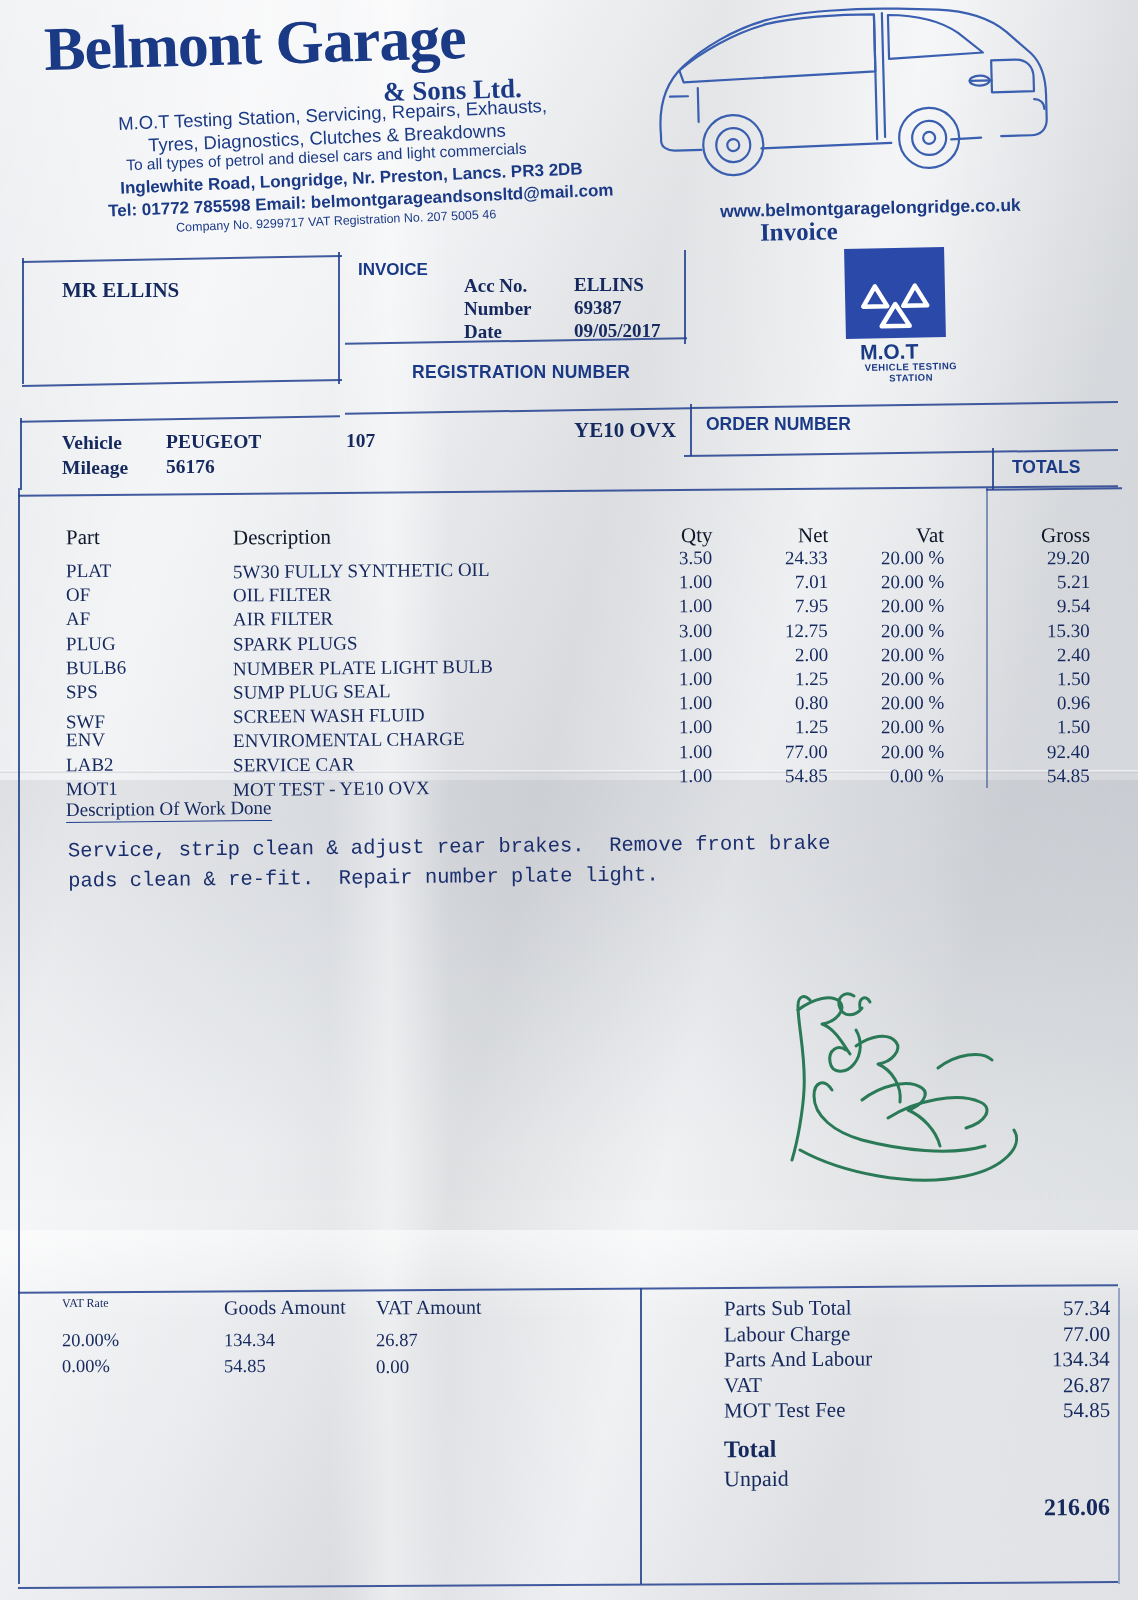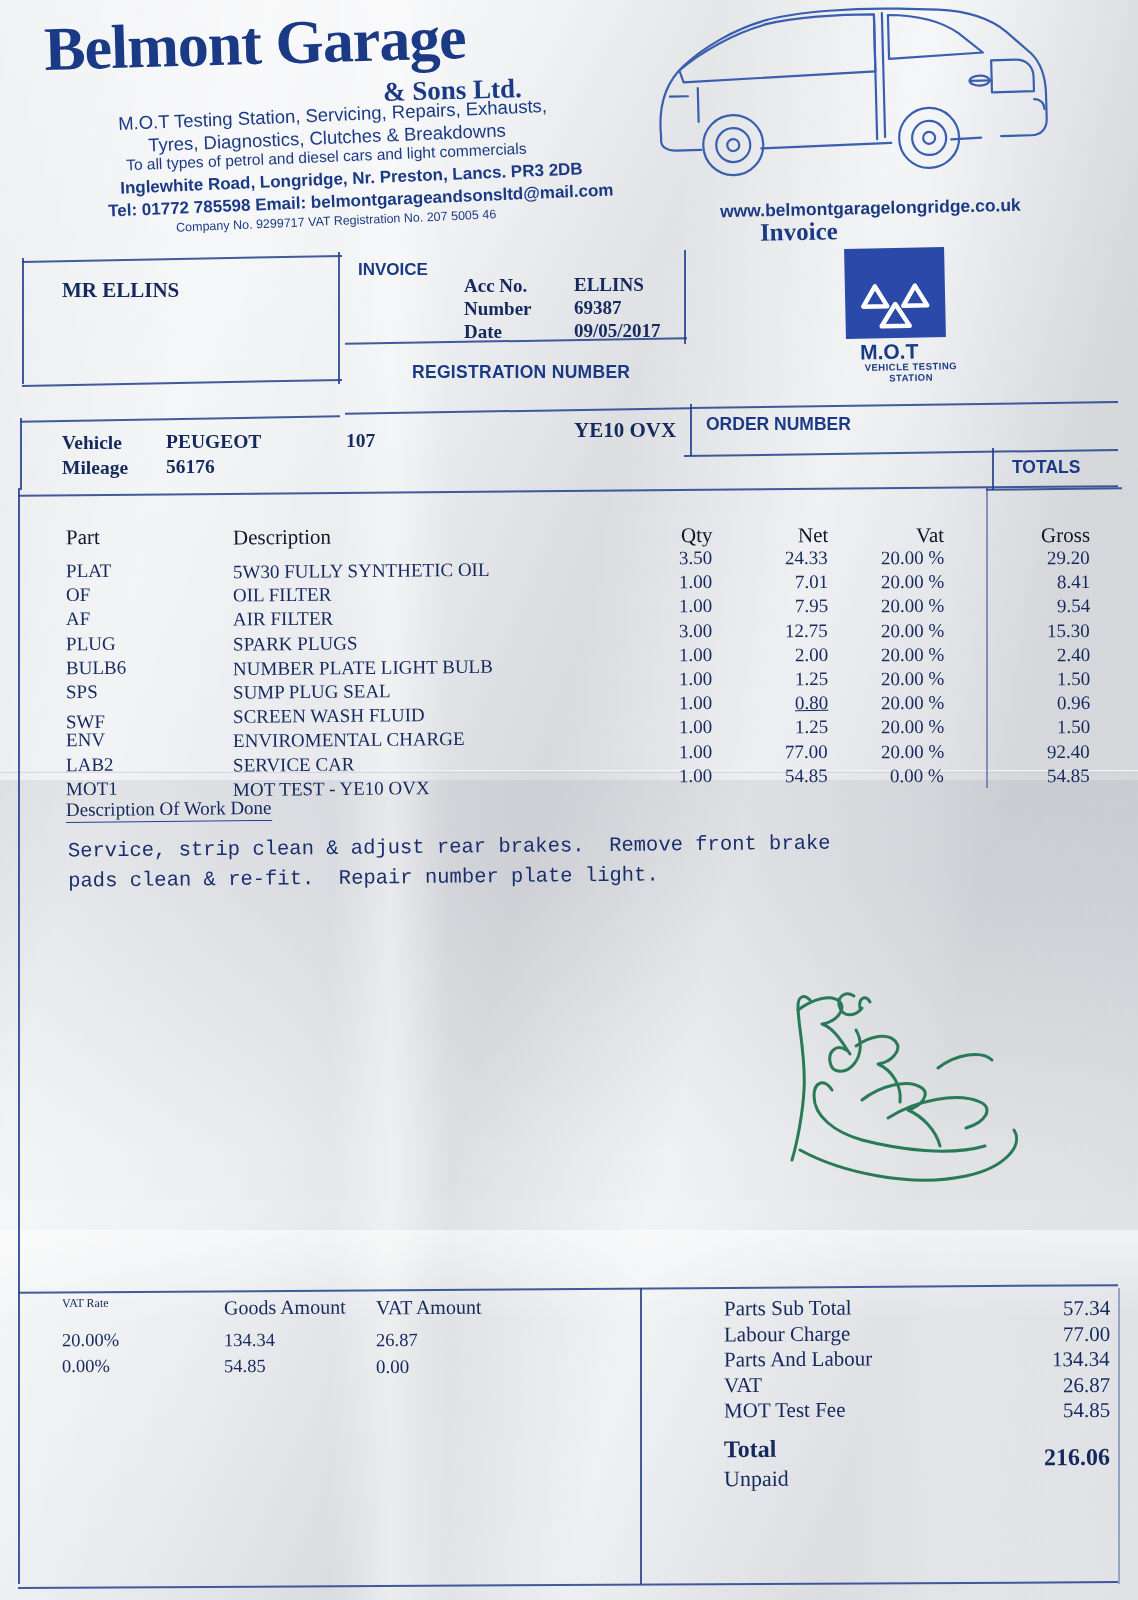--- a/index.html
+++ b/index.html
@@ -305,21 +305,21 @@
         <div class="row-txt" style="position: absolute; top: 560px; transform: rotate(-0.55deg); left: 233px;">5W30 FULLY SYNTHETIC OIL</div>
         <div class="row-txt" style="position: absolute; top: 547px; transform: rotate(-0.55deg); right: 426px; text-align: right;">3.50</div>
         <div class="row-txt" style="position: absolute; top: 547px; transform: rotate(-0.55deg); right: 310px; text-align: right;">24.33</div>
         <div class="row-txt" style="position: absolute; top: 547px; transform: rotate(-0.55deg); right: 194px; text-align: right;">20.00 %</div>
         <div class="row-txt" style="position: absolute; top: 547px; transform: rotate(-0.55deg); right: 48px; text-align: right;">29.20</div>
         <div class="row-txt" style="position: absolute; top: 584.2px; transform: rotate(-0.55deg); left: 66px;">OF</div>
         <div class="row-txt" style="position: absolute; top: 584.2px; transform: rotate(-0.55deg); left: 233px;">OIL FILTER</div>
         <div class="row-txt" style="position: absolute; top: 571.2px; transform: rotate(-0.55deg); right: 426px; text-align: right;">1.00</div>
         <div class="row-txt" style="position: absolute; top: 571.2px; transform: rotate(-0.55deg); right: 310px; text-align: right;">7.01</div>
         <div class="row-txt" style="position: absolute; top: 571.2px; transform: rotate(-0.55deg); right: 194px; text-align: right;">20.00 %</div>
-        <div class="row-txt" style="position: absolute; top: 571.2px; transform: rotate(-0.55deg); right: 48px; text-align: right;">8.41</div>
+        <div class="row-txt" style="position: absolute; top: 571.2px; transform: rotate(-0.55deg); right: 48px; text-align: right;">5.21</div>
         <div class="row-txt" style="position: absolute; top: 608.4px; transform: rotate(-0.55deg); left: 66px;">AF</div>
         <div class="row-txt" style="position: absolute; top: 608.4px; transform: rotate(-0.55deg); left: 233px;">AIR FILTER</div>
         <div class="row-txt" style="position: absolute; top: 595.4px; transform: rotate(-0.55deg); right: 426px; text-align: right;">1.00</div>
         <div class="row-txt" style="position: absolute; top: 595.4px; transform: rotate(-0.55deg); right: 310px; text-align: right;">7.95</div>
         <div class="row-txt" style="position: absolute; top: 595.4px; transform: rotate(-0.55deg); right: 194px; text-align: right;">20.00 %</div>
         <div class="row-txt" style="position: absolute; top: 595.4px; transform: rotate(-0.55deg); right: 48px; text-align: right;">9.54</div>
         <div class="row-txt" style="position: absolute; top: 632.6px; transform: rotate(-0.55deg); left: 66px;">PLUG</div>
         <div class="row-txt" style="position: absolute; top: 632.6px; transform: rotate(-0.55deg); left: 233px;">SPARK PLUGS</div>
         <div class="row-txt" style="position: absolute; top: 619.6px; transform: rotate(-0.55deg); right: 426px; text-align: right;">3.00</div>
         <div class="row-txt" style="position: absolute; top: 619.6px; transform: rotate(-0.55deg); right: 310px; text-align: right;">12.75</div>
@@ -333,21 +333,21 @@
         <div class="row-txt" style="position: absolute; top: 643.8px; transform: rotate(-0.55deg); right: 48px; text-align: right;">2.40</div>
         <div class="row-txt" style="position: absolute; top: 681px; transform: rotate(-0.55deg); left: 66px;">SPS</div>
         <div class="row-txt" style="position: absolute; top: 681px; transform: rotate(-0.55deg); left: 233px;">SUMP PLUG SEAL</div>
         <div class="row-txt" style="position: absolute; top: 668px; transform: rotate(-0.55deg); right: 426px; text-align: right;">1.00</div>
         <div class="row-txt" style="position: absolute; top: 668px; transform: rotate(-0.55deg); right: 310px; text-align: right;">1.25</div>
         <div class="row-txt" style="position: absolute; top: 668px; transform: rotate(-0.55deg); right: 194px; text-align: right;">20.00 %</div>
         <div class="row-txt" style="position: absolute; top: 668px; transform: rotate(-0.55deg); right: 48px; text-align: right;">1.50</div>
         <div class="row-txt" style="position: absolute; top: 711px; transform: rotate(-0.55deg); left: 66px;">SWF</div>
         <div class="row-txt" style="position: absolute; top: 705.2px; transform: rotate(-0.55deg); left: 233px;">SCREEN WASH FLUID</div>
         <div class="row-txt" style="position: absolute; top: 692.2px; transform: rotate(-0.55deg); right: 426px; text-align: right;">1.00</div>
-        <div class="row-txt" style="position: absolute; top: 692.2px; transform: rotate(-0.55deg); right: 310px; text-align: center; text-decoration: underline;">0.80</div>
+        <div class="row-txt" style="position: absolute; top: 692.2px; transform: rotate(-0.55deg); right: 310px; text-align: center;">0.80</div>
         <div class="row-txt" style="position: absolute; top: 692.2px; transform: rotate(-0.55deg); right: 194px; text-align: right;">20.00 %</div>
         <div class="row-txt" style="position: absolute; top: 692.2px; transform: rotate(-0.55deg); right: 48px; text-align: right;">0.96</div>
         <div class="row-txt" style="position: absolute; top: 729.4px; transform: rotate(-0.55deg); left: 66px;">ENV</div>
         <div class="row-txt" style="position: absolute; top: 729.4px; transform: rotate(-0.55deg); left: 233px;">ENVIROMENTAL CHARGE</div>
         <div class="row-txt" style="position: absolute; top: 716.4px; transform: rotate(-0.55deg); right: 426px; text-align: right;">1.00</div>
         <div class="row-txt" style="position: absolute; top: 716.4px; transform: rotate(-0.55deg); right: 310px; text-align: right;">1.25</div>
         <div class="row-txt" style="position: absolute; top: 716.4px; transform: rotate(-0.55deg); right: 194px; text-align: right;">20.00 %</div>
         <div class="row-txt" style="position: absolute; top: 716.4px; transform: rotate(-0.55deg); right: 48px; text-align: right;">1.50</div>
         <div class="row-txt" style="position: absolute; top: 753.6px; transform: rotate(-0.55deg); left: 66px;">LAB2</div>
         <div class="row-txt" style="position: absolute; top: 753.6px; transform: rotate(-0.55deg); left: 233px;">SERVICE CAR</div>
@@ -408,18 +408,18 @@
         <div class="totals-val" style="position: absolute; right: 28px; top: 1296px; transform: rotate(-0.4deg);">57.34</div>
         <div class="totals-lbl" style="position: absolute; left: 724px; top: 1321.5px; transform: rotate(-0.4deg);">Labour Charge</div>
         <div class="totals-val" style="position: absolute; right: 28px; top: 1321.5px; transform: rotate(-0.4deg);">77.00</div>
         <div class="totals-lbl" style="position: absolute; left: 724px; top: 1347px; transform: rotate(-0.4deg);">Parts And Labour</div>
         <div class="totals-val" style="position: absolute; right: 28px; top: 1347px; transform: rotate(-0.4deg);">134.34</div>
         <div class="totals-lbl" style="position: absolute; left: 724px; top: 1372.5px; transform: rotate(-0.4deg);">VAT</div>
         <div class="totals-val" style="position: absolute; right: 28px; top: 1372.5px; transform: rotate(-0.4deg);">26.87</div>
         <div class="totals-lbl" style="position: absolute; left: 724px; top: 1398px; transform: rotate(-0.4deg);">MOT Test Fee</div>
         <div class="totals-val" style="position: absolute; right: 28px; top: 1398px; transform: rotate(-0.4deg);">54.85</div>
         <div class="totals-lbl" style="position: absolute; left: 724px; top: 1436px; font-size: 24px; font-weight: bold; transform: rotate(-0.4deg);">Total</div>
-        <div class="totals-val" style="position: absolute; right: 28px; top: 1444px; font-size: 24px; font-weight: bold; transform: rotate(-0.4deg);">216.06</div>
+        <div class="totals-val" style="position: absolute; right: 28px; top: 1494px; font-size: 24px; font-weight: bold; transform: rotate(-0.4deg);">216.06</div>
         <div class="totals-lbl" style="position: absolute; left: 724px; top: 1466px; font-size: 22px; transform: rotate(-0.4deg);">Unpaid</div>
       </div>
 
   </div>
 </div>
 
 </body></html>

